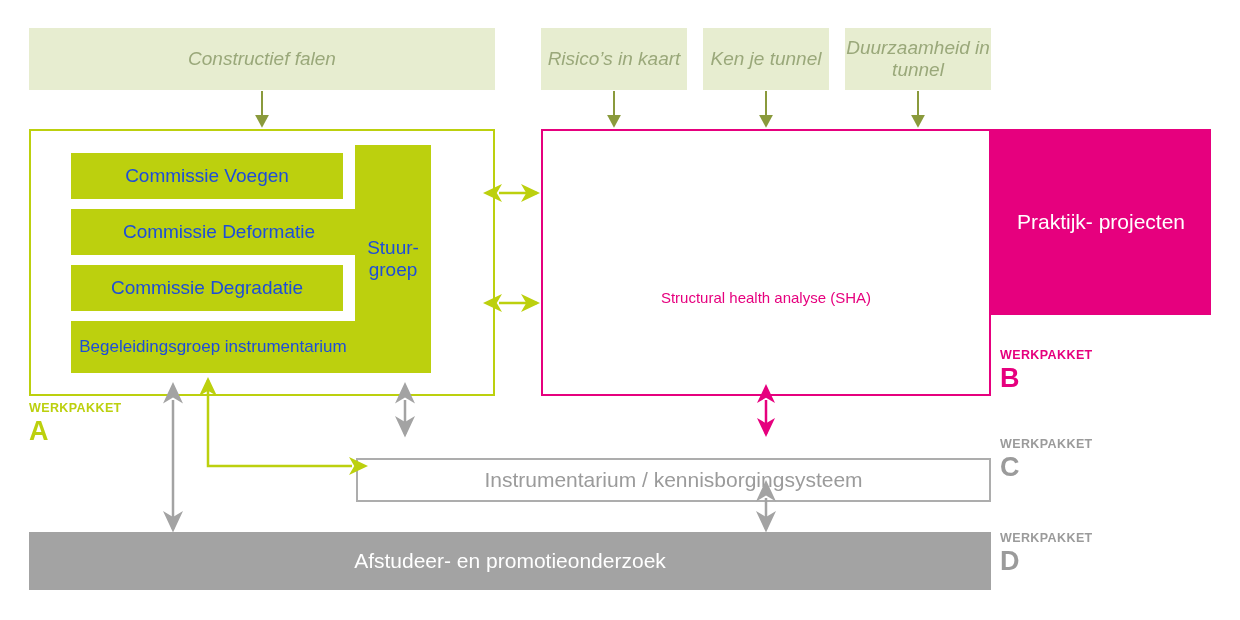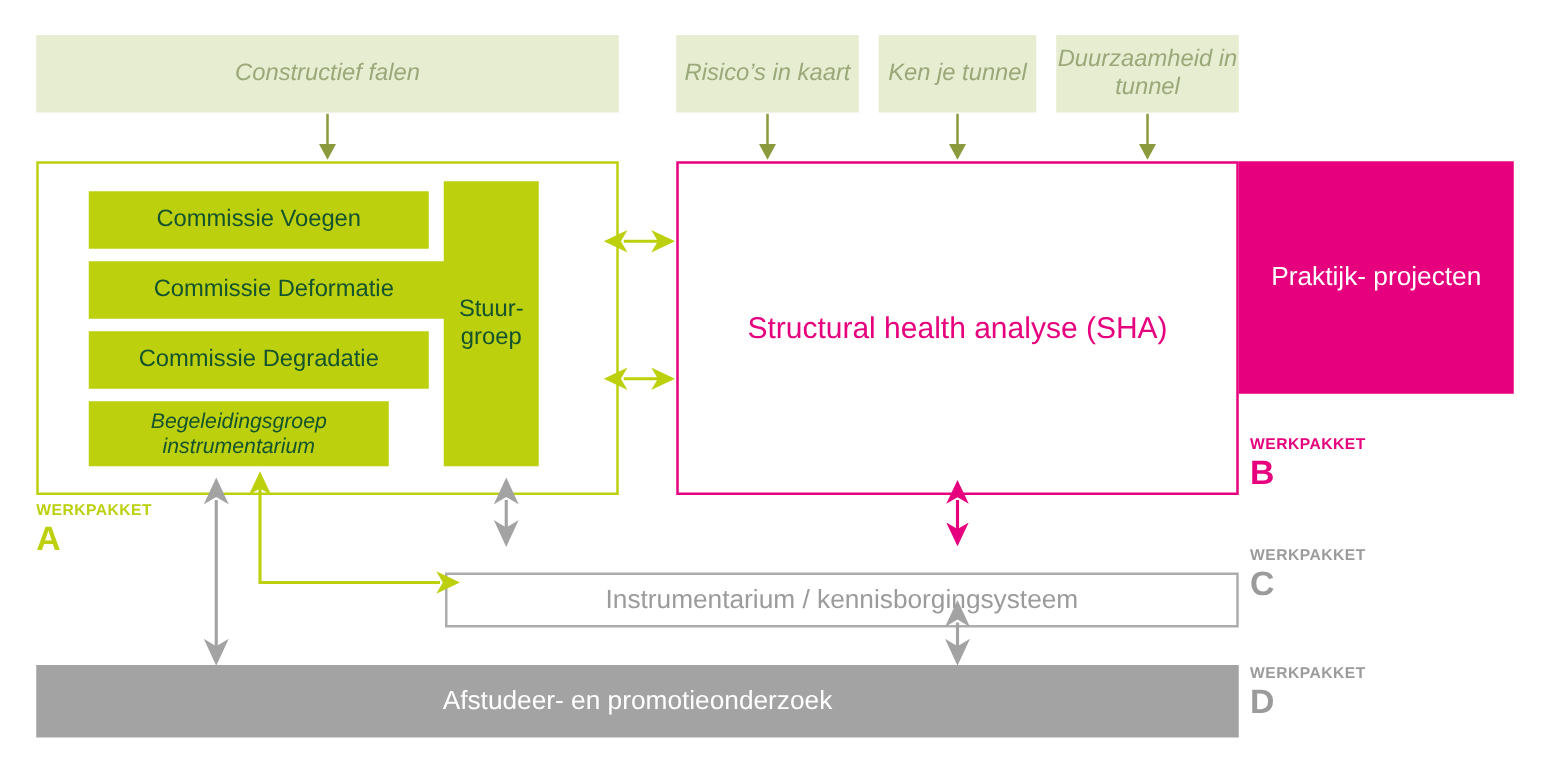--- a/index.html
+++ b/index.html
@@ -33,44 +33,45 @@
   }
   .pale-box.wide { font-size: 19px; }
 
   
   .wp-a-frame {
     border: 2px solid #bcd00e;
     background: #ffffff;
   }
   .green-solid {
     background: #bcd00e;
-    color: #14532d;
+    color: #1d4ed8;
     display: flex;
     align-items: center;
     justify-content: center;
     text-align: center;
     font-size: 19px;
     line-height: 1.15;
   }
   .green-solid.small { font-size: 17px; }
 
   
   .wp-b-frame {
     border: 2px solid #e6007e;
     background: #ffffff;
   }
   .sha-label {
     color: #e6007e;
-    font-size: 24px;
+    font-size: 15px;
     display: flex;
     align-items: center;
     justify-content: center;
     text-align: center;
     width: 100%;
     height: 100%;
+    margin-top: 35px;
   }
   .pink-solid {
     background: #e6007e;
     color: #ffffff;
     font-size: 21px;
     line-height: 1.25;
     display: flex;
     align-items: center;
     justify-content: center;
     text-align: center;
@@ -155,21 +156,21 @@
   </div>
 
   <div class="abs green-solid" style="left:71px; top:209px; width:296px; height:46px;">
     <span>Commissie Deformatie</span>
   </div>
 
   <div class="abs green-solid" style="left:71px; top:265px; width:272px; height:46px;">
     <span>Commissie Degradatie</span>
   </div>
 
-  <div class="abs green-solid small" style="left:71px; top:321px; width:240px; height:52px;font-style:italic;">
+  <div class="abs green-solid small" style="left:71px; top:321px; width:284px; height:52px;">
     <span>Begeleidingsgroep instrumentarium</span>
   </div>
 
   <div class="abs green-solid" style="left:355px; top:145px; width:76px; height:228px;">
     <span>Stuur- groep</span>
   </div>
 
   <div class="abs wp-tag green" style="left:29px; top:402px;">
     <span class="kicker">WERKPAKKET</span>
     <span class="letter">A</span>

